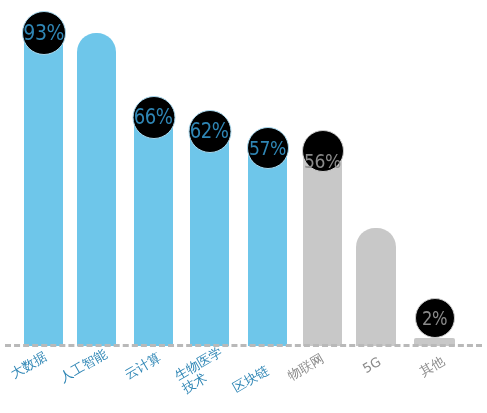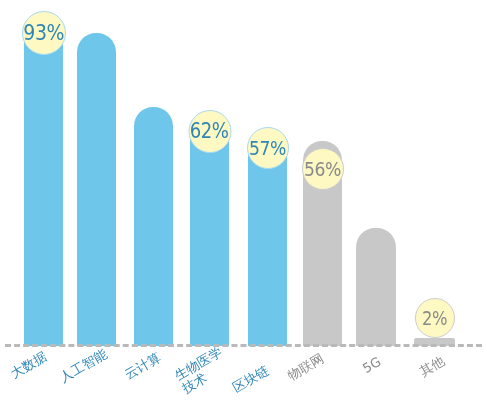--- a/index.html
+++ b/index.html
@@ -63,21 +63,21 @@
   .bar.stub {
     border-radius: 2px 2px 0 0;
   }
 
   
   .bubble {
     position: absolute;
     left: 50%;
     transform: translateX(-50%);
     border-radius: 50%;
-    background: #fef9c3;
+    background: #000000;
     border: 1px solid #a9d9ef;
     display: flex;
     align-items: center;
     justify-content: center;
     box-sizing: border-box;
   }
   .bubble.gray {
     border-color: #cccccc;
   }
   .bubble-text {
@@ -130,39 +130,42 @@
         <span class="bubble-text" style="font-size:22px;">93%</span>
       </div>
     </div>
 
     <div class="bar-group" style="left:77px; width:39px;">
       <div class="bar" style="height:313px;"></div>
     </div>
 
     <div class="bar-group" style="left:134px; width:39px;">
       <div class="bar" style="height:239px;"></div>
+      <div class="bubble" style="top:96px; width:43px; height:43px;">
+        <span class="bubble-text" style="font-size:21px;">66%</span>
+      </div>
     </div>
 
     <div class="bar-group" style="left:190px; width:39px;">
       <div class="bar" style="height:225px;"></div>
       <div class="bubble" style="top:110px; width:43px; height:43px;">
         <span class="bubble-text" style="font-size:21px;">62%</span>
       </div>
     </div>
 
     <div class="bar-group" style="left:248px; width:39px;">
       <div class="bar" style="height:208px;"></div>
       <div class="bubble" style="top:127px; width:42px; height:42px;align-items:center;">
         <span class="bubble-text" style="font-size:20px;">57%</span>
       </div>
     </div>
 
     <div class="bar-group" style="left:303px; width:39px;">
       <div class="bar gray" style="height:205px;"></div>
-      <div class="bubble gray" style="top:148px; width:42px; height:42px;">
+      <div class="bubble gray" style="top:130px; width:42px; height:42px;align-items:flex-end;">
         <span class="bubble-text" style="font-size:20px;">56%</span>
       </div>
     </div>
 
     <div class="bar-group" style="left:356px; width:40px;">
       <div class="bar gray" style="height:118px;"></div>
     </div>
 
     <div class="bar-group" style="left:414px; width:41px;">
       <div class="bar gray stub" style="height:8px;"></div>

